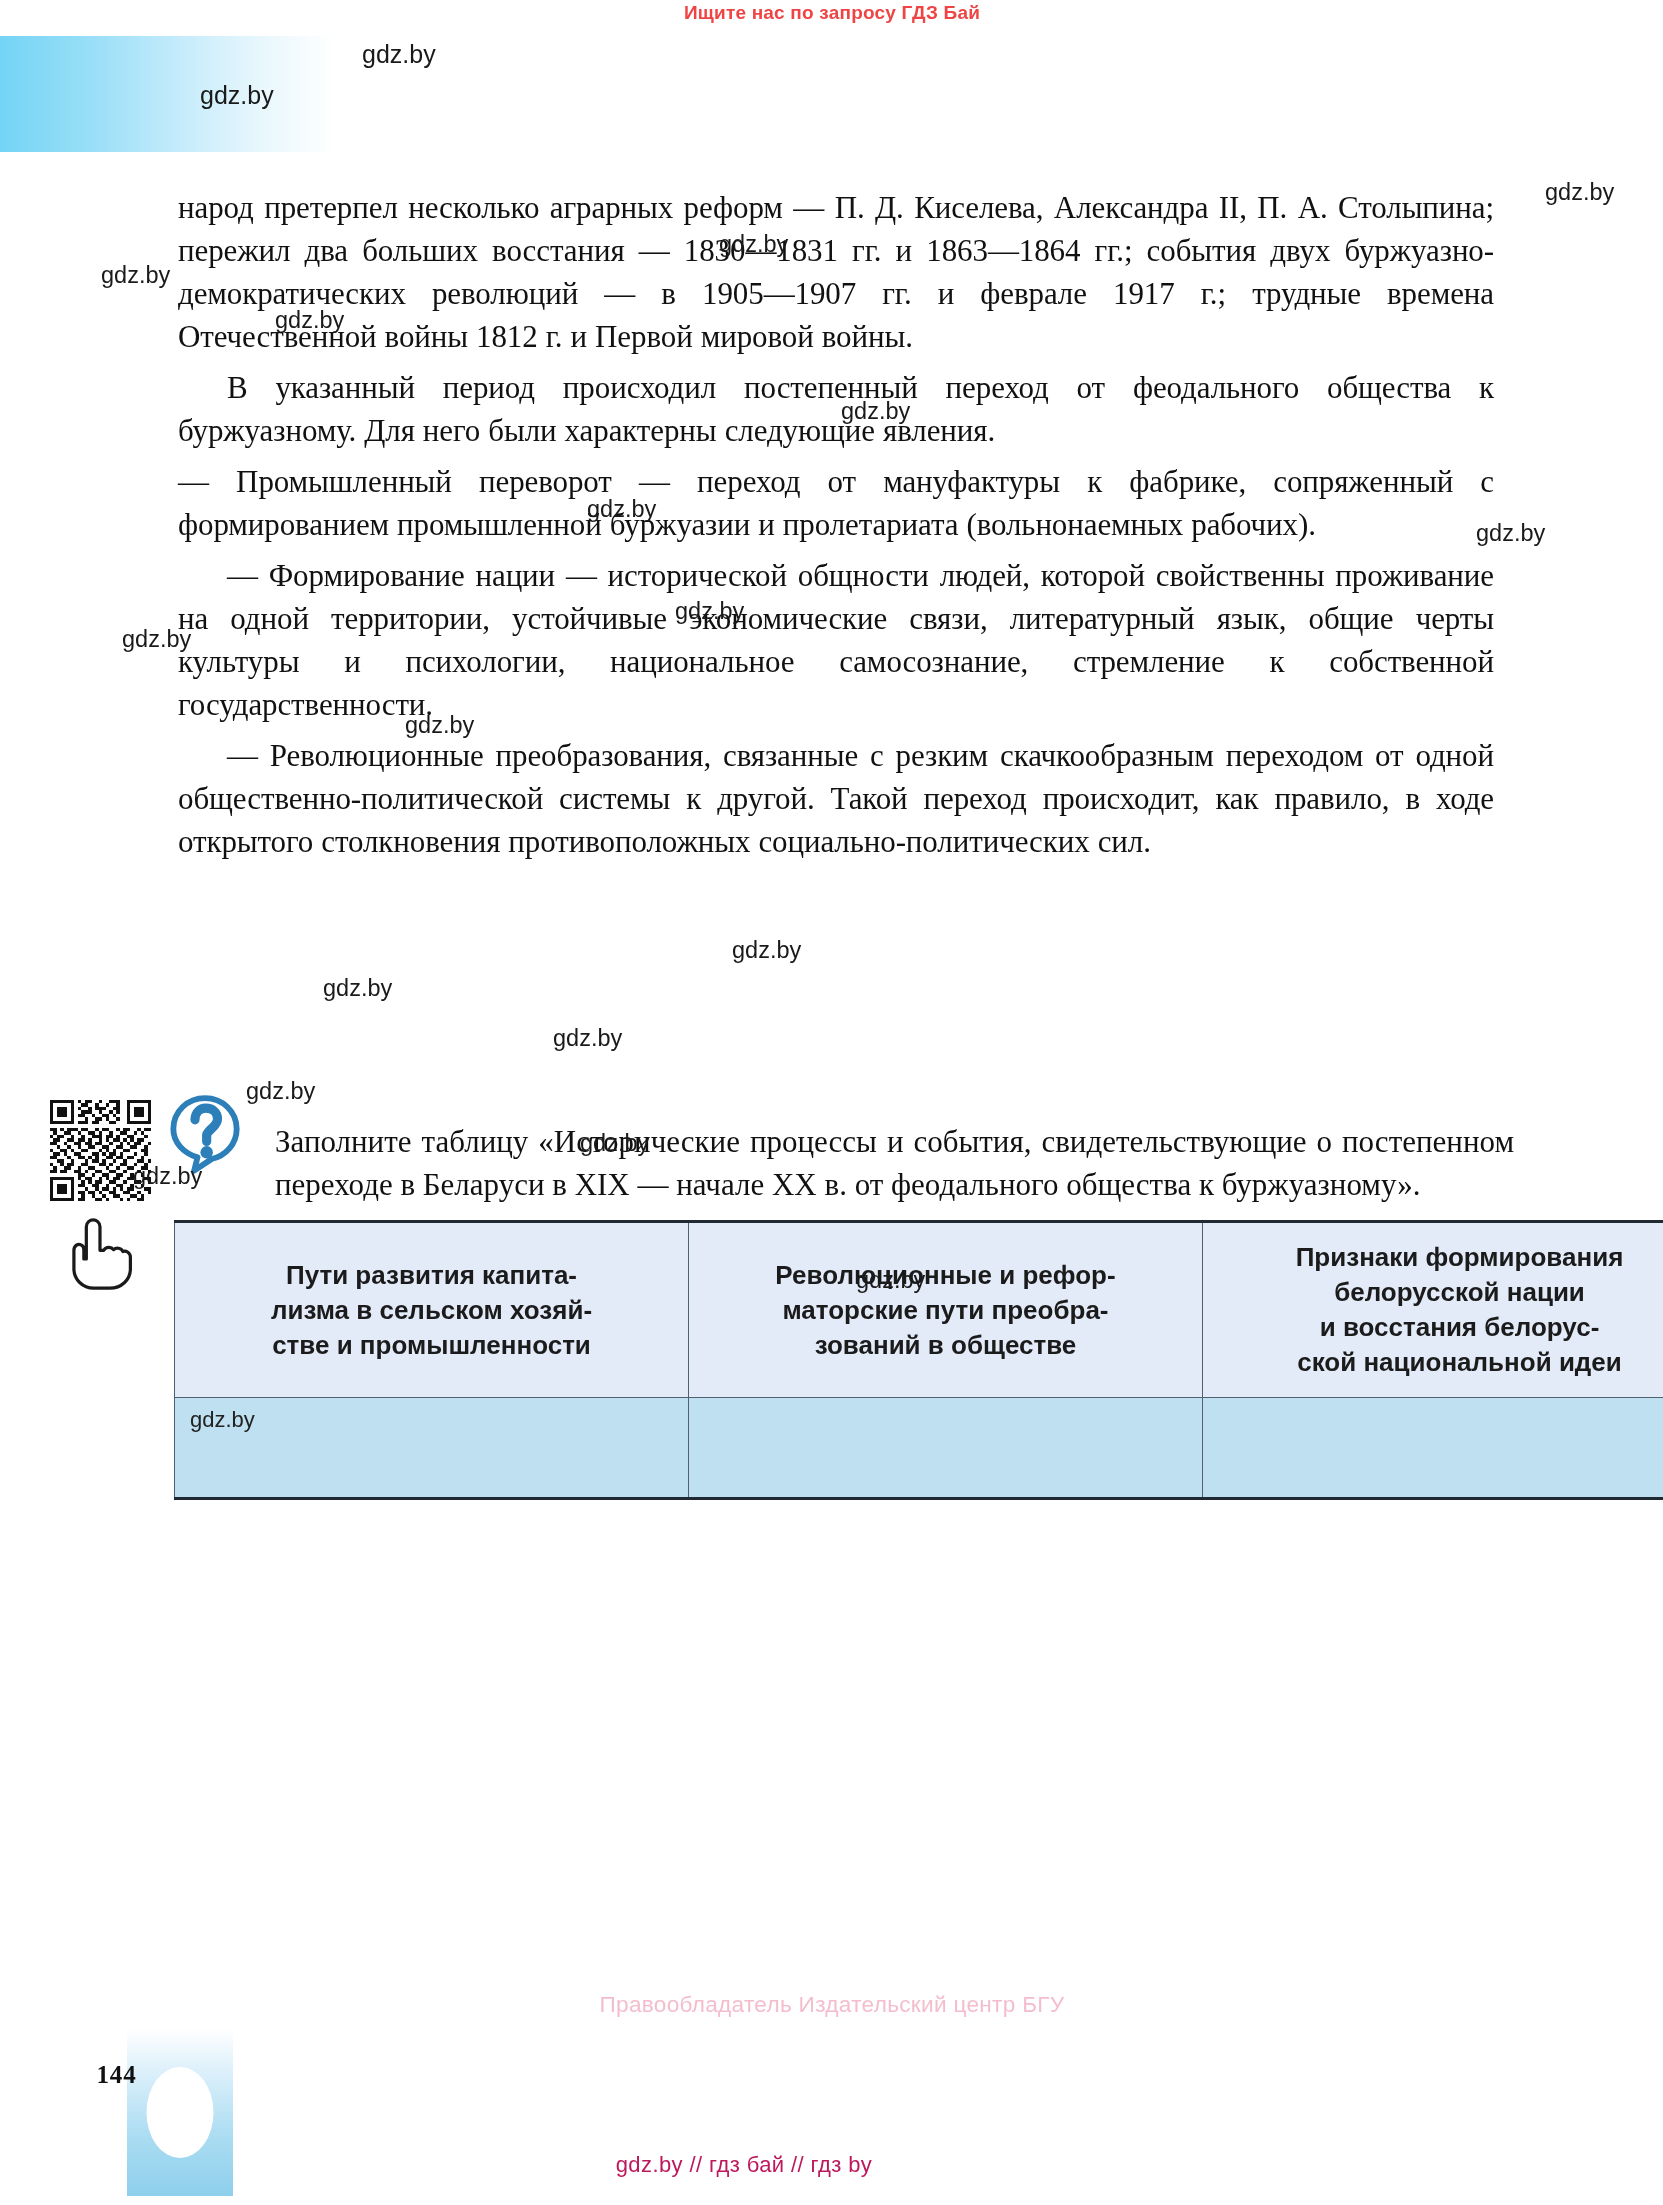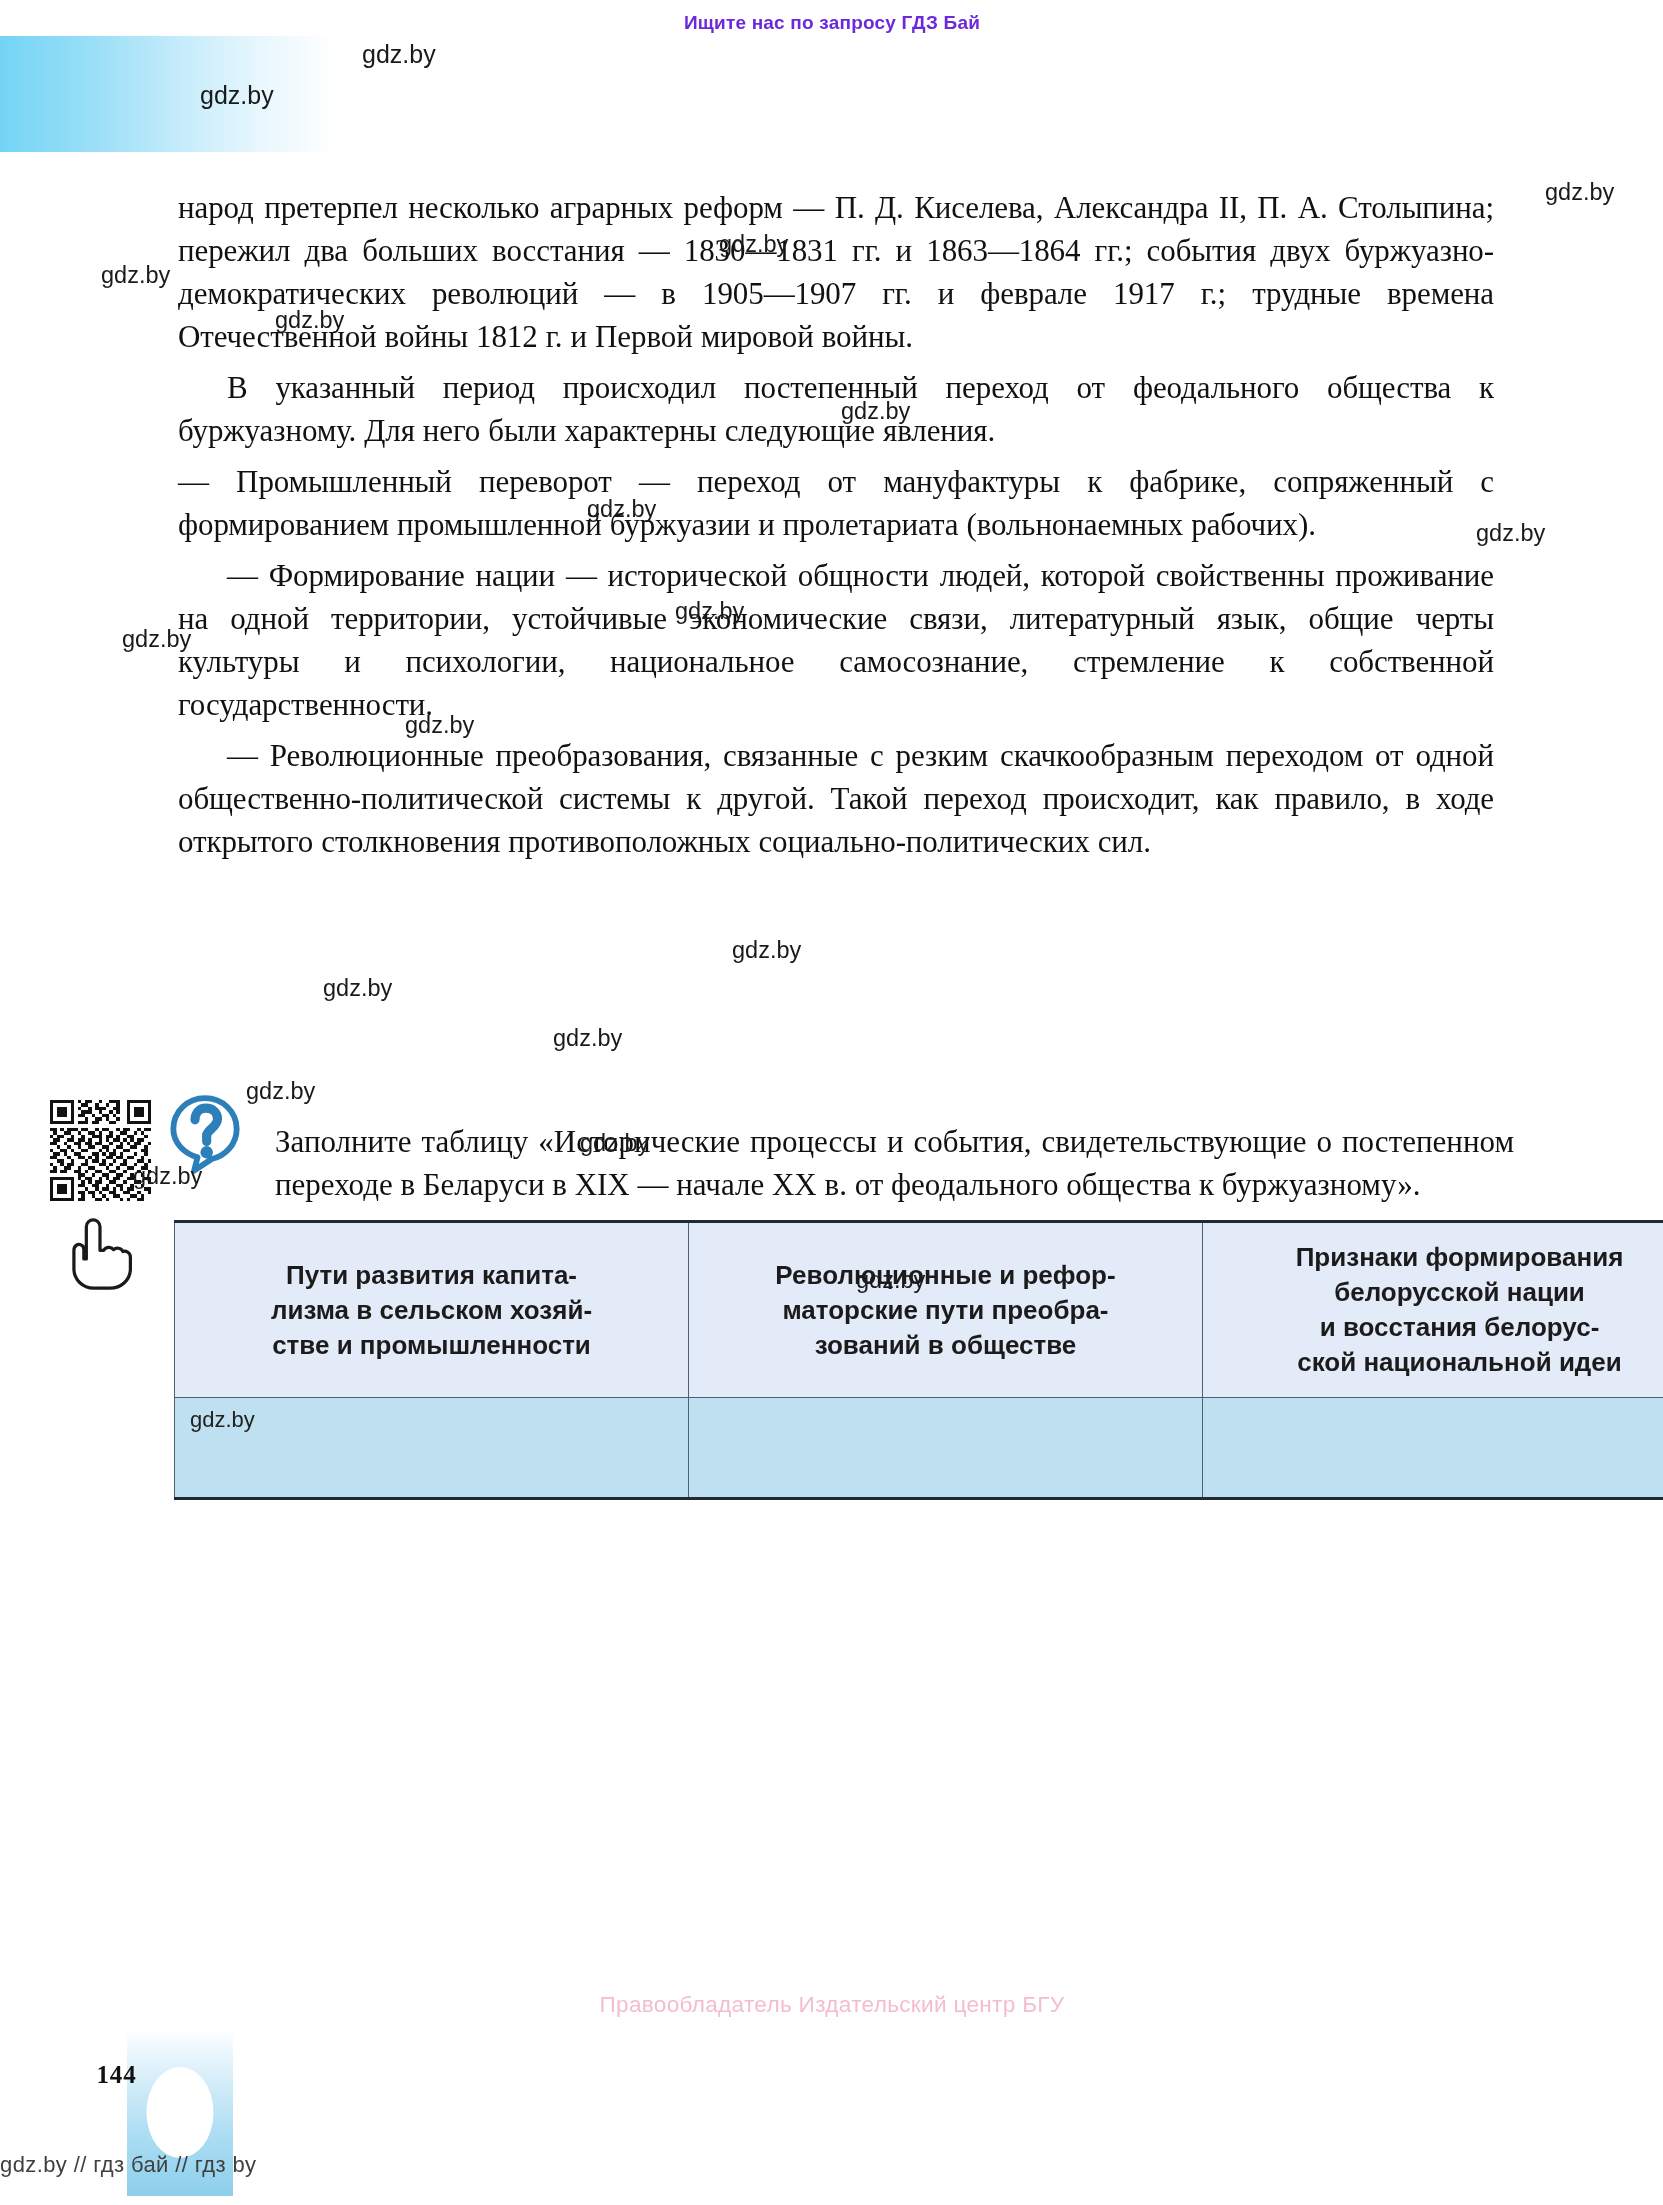--- a/index.html
+++ b/index.html
@@ -19,23 +19,22 @@
   
   .promo-banner {
     position: absolute;
     top: 1.7px;
     left: 0;
     width: 100%;
     text-align: center;
     font-family: "Liberation Sans", sans-serif;
     font-size: 19px;
     font-weight: bold;
-    color: #6d28d9;
+    color: #ef4444;
     letter-spacing: 0.2px;
-    margin-top: 10px;
   }
 
   
   .deco-band {
     position: absolute;
     top: 36px;
     left: 0;
     width: 334px;
     height: 116px;
     background: linear-gradient(to right, #74d4f5 0%, #9adff7 28%, #c7ecfb 55%, #e8f7fd 78%, #ffffff 100%);
@@ -175,23 +174,24 @@
     color: #f4bdcd;
     letter-spacing: 0.3px;
   }
 
   
   .footer-links {
     position: absolute;
     left: 0;
     top: 2152px;
     width: 1488px;
+    text-align: center;
     font-family: "Liberation Sans", sans-serif;
     font-size: 22px;
-    color: #404040;
+    color: #be185d;
     letter-spacing: 0.4px;
   }
 
   
   .wm {
     position: absolute;
     font-family: "Liberation Sans", sans-serif;
     color: #1a1a1a;
     white-space: nowrap;
   }

